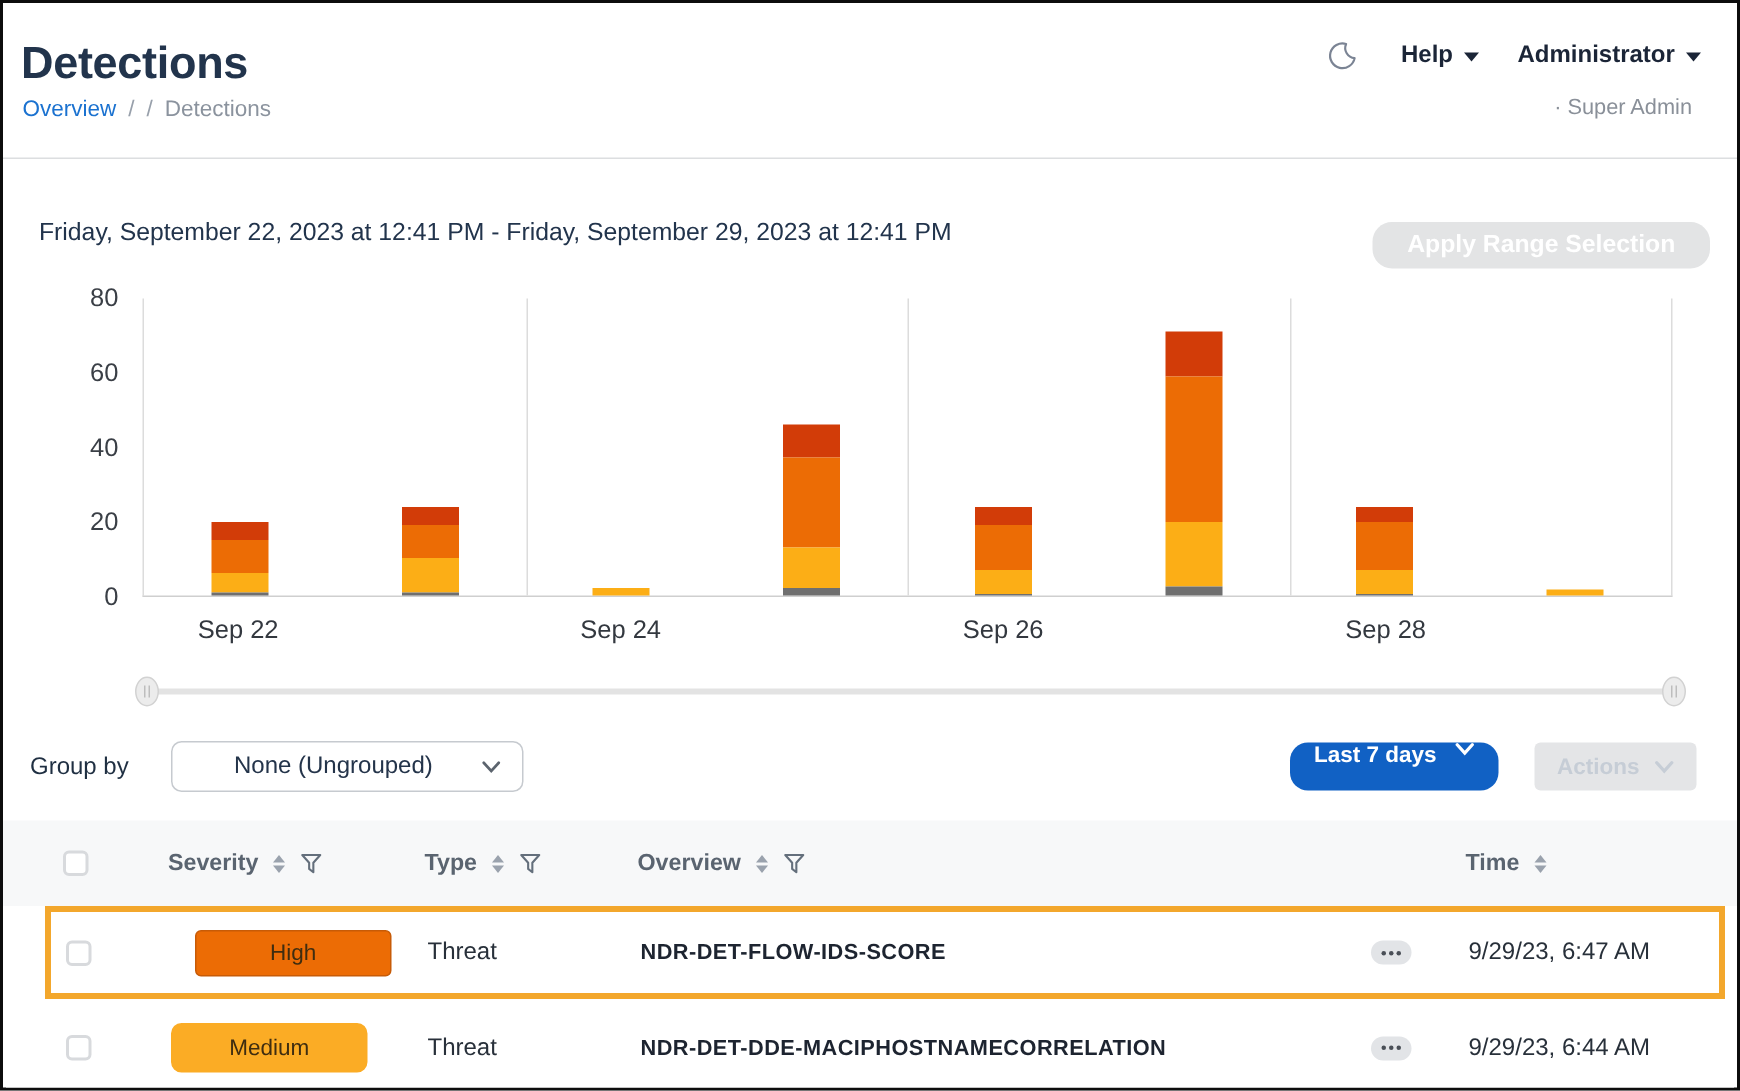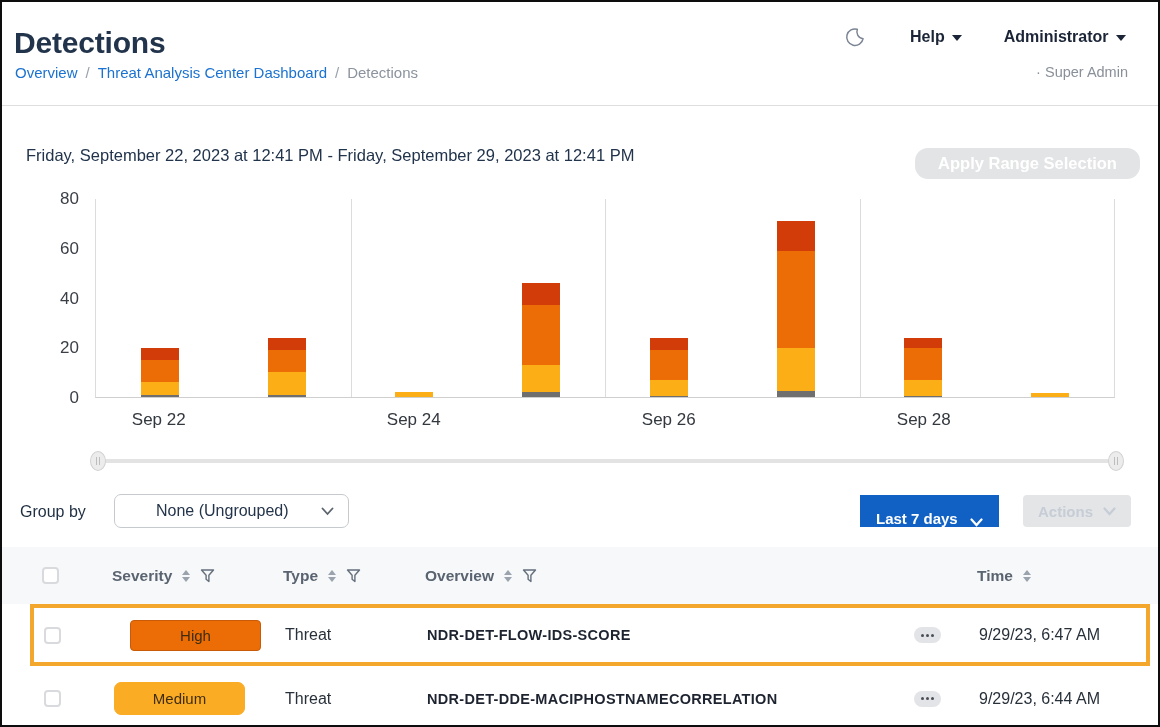--- a/index.html
+++ b/index.html
@@ -8,21 +8,21 @@
     position:relative; width:1160px; height:727px; background:#fff;
     border:2px solid #0d0d0d; overflow:hidden;
     font-family:"Liberation Sans", sans-serif; color:#22344c;
   }
   
   .page-title { position:absolute; left:12px; top:24px; font-size:30px; font-weight:700; color:#22344c; letter-spacing:-0.2px; }
   .breadcrumb { position:absolute; left:13px; top:62px; font-size:15px; display:flex; gap:8px; align-items:center; }
   .breadcrumb a { color:#1b72d0; text-decoration:none; cursor:pointer; }
   .breadcrumb .sep { color:#98a0ab; }
   .breadcrumb .current { color:#8b939e; }
-  .topbar { position:absolute; left:840px; top:22px; display:flex; align-items:center; gap:42px; }
+  .topbar { position:absolute; left:880px; top:22px; display:flex; align-items:center; gap:26px; }
   .moon-btn { width:26px; height:26px; display:flex; align-items:center; justify-content:center; cursor:pointer; }
   .menu-item { font-size:16px; font-weight:700; color:#1b2537; display:flex; align-items:center; gap:7px; cursor:pointer; }
   .caret-down { width:0; height:0; border-left:5px solid transparent; border-right:5px solid transparent; border-top:6px solid #1b2537; margin-top:2px; }
   .user-role { position:absolute; right:30px; top:62px; font-size:14.5px; color:#8a9099; }
   .header-divider { position:absolute; left:0; right:0; top:103px; height:1px; background:#dcdee0; }
   
   .date-range { position:absolute; left:24px; top:144px; font-size:16.5px; color:#22344c; }
   .apply-btn { position:absolute; left:913px; top:146px; width:225px; height:31px; background:#e3e4e5; border:none; border-radius:13px;
     color:#ffffff; font-family:inherit; font-size:16.5px; font-weight:700; cursor:default; }
   
@@ -43,22 +43,22 @@
   .slider-handle { position:absolute; top:1px; width:16px; height:20px; border-radius:50%; background:#ececec; border:1px solid #d2d2d2;
     display:flex; align-items:center; justify-content:center; cursor:ew-resize; }
   .slider-handle i { display:block; width:4px; height:8px; border-left:1px solid #bdbdbd; border-right:1px solid #bdbdbd; }
   .slider-handle.left { left:0; } .slider-handle.right { right:0; }
   
   .groupby-label { position:absolute; left:18px; top:501px; font-size:16px; color:#1f2f42; }
   .groupby-select { position:absolute; left:112px; top:492px; width:235px; height:34px; border:1px solid #c6cacf; border-radius:7px;
     background:#fff; display:flex; align-items:center; padding:0 14px 0 16px; font-size:16px; color:#24344a; cursor:pointer; }
   .groupby-select .val { flex:1;margin-left:25px; }
   .chev { color:#5c646e; display:flex; }
-  .time-btn { position:absolute; left:858px; top:493px; height:32px; padding:0 16px; background:#1161c4; border:none; border-radius:0;
-    color:#fff; font-family:inherit; font-size:15px; font-weight:700; display:flex; align-items:flex-end; gap:12px; cursor:pointer; }
+  .time-btn { position:absolute; left:858px; top:493px; height:32px; padding:0 16px; background:#1161c4; border:none; border-radius:12px;
+    color:#fff; font-family:inherit; font-size:15px; font-weight:700; display:flex; align-items:flex-start; gap:12px; cursor:pointer; }
   .time-btn .chev { color:#fff; }
   .actions-btn { position:absolute; left:1021px; top:493px; height:32px; padding:0 15px; background:#e4e5e7; border:none; border-radius:4px;
     color:#c6cdd6; font-family:inherit; font-size:15px; font-weight:700; display:flex; align-items:center; gap:10px; cursor:default; }
   .actions-btn .chev { color:#c6cdd6; }
   
   .tbl-header { position:absolute; left:0; right:0; top:545px; height:57px; background:#f7f8f9; }
   .hcell { position:absolute; top:0; bottom:0; display:flex; align-items:center; gap:10px; font-size:15.5px; font-weight:700; color:#5a6470; }
   .sort { display:inline-flex; flex-direction:column; gap:2px; cursor:pointer; }
   .sort i { width:0; height:0; border-left:4.5px solid transparent; border-right:4.5px solid transparent; }
   .sort .up { border-bottom:5.5px solid #9aa2ad; }
@@ -78,21 +78,20 @@
 </style>
 </head>
 <body>
 
 <div id="app">
 
   <h1 class="page-title">Detections</h1>
   <nav class="breadcrumb">
     <a>Overview</a>
     <span class="sep">/</span>
-    <a>Threat Analysis Center Dashboard</a>
     <span class="sep">/</span>
     <span class="current">Detections</span>
   </nav>
 
   <div class="topbar">
     <span class="moon-btn">
       <svg width="22" height="22" viewBox="0 0 24 24">
         <path d="M14.6 3.6 A 9 9 0 1 0 20.8 13.9 A 7.4 7.4 0 0 1 14.6 3.6 Z" fill="none" stroke="#7b8494" stroke-width="1.6" stroke-linejoin="round"></path>
       </svg>
     </span>

